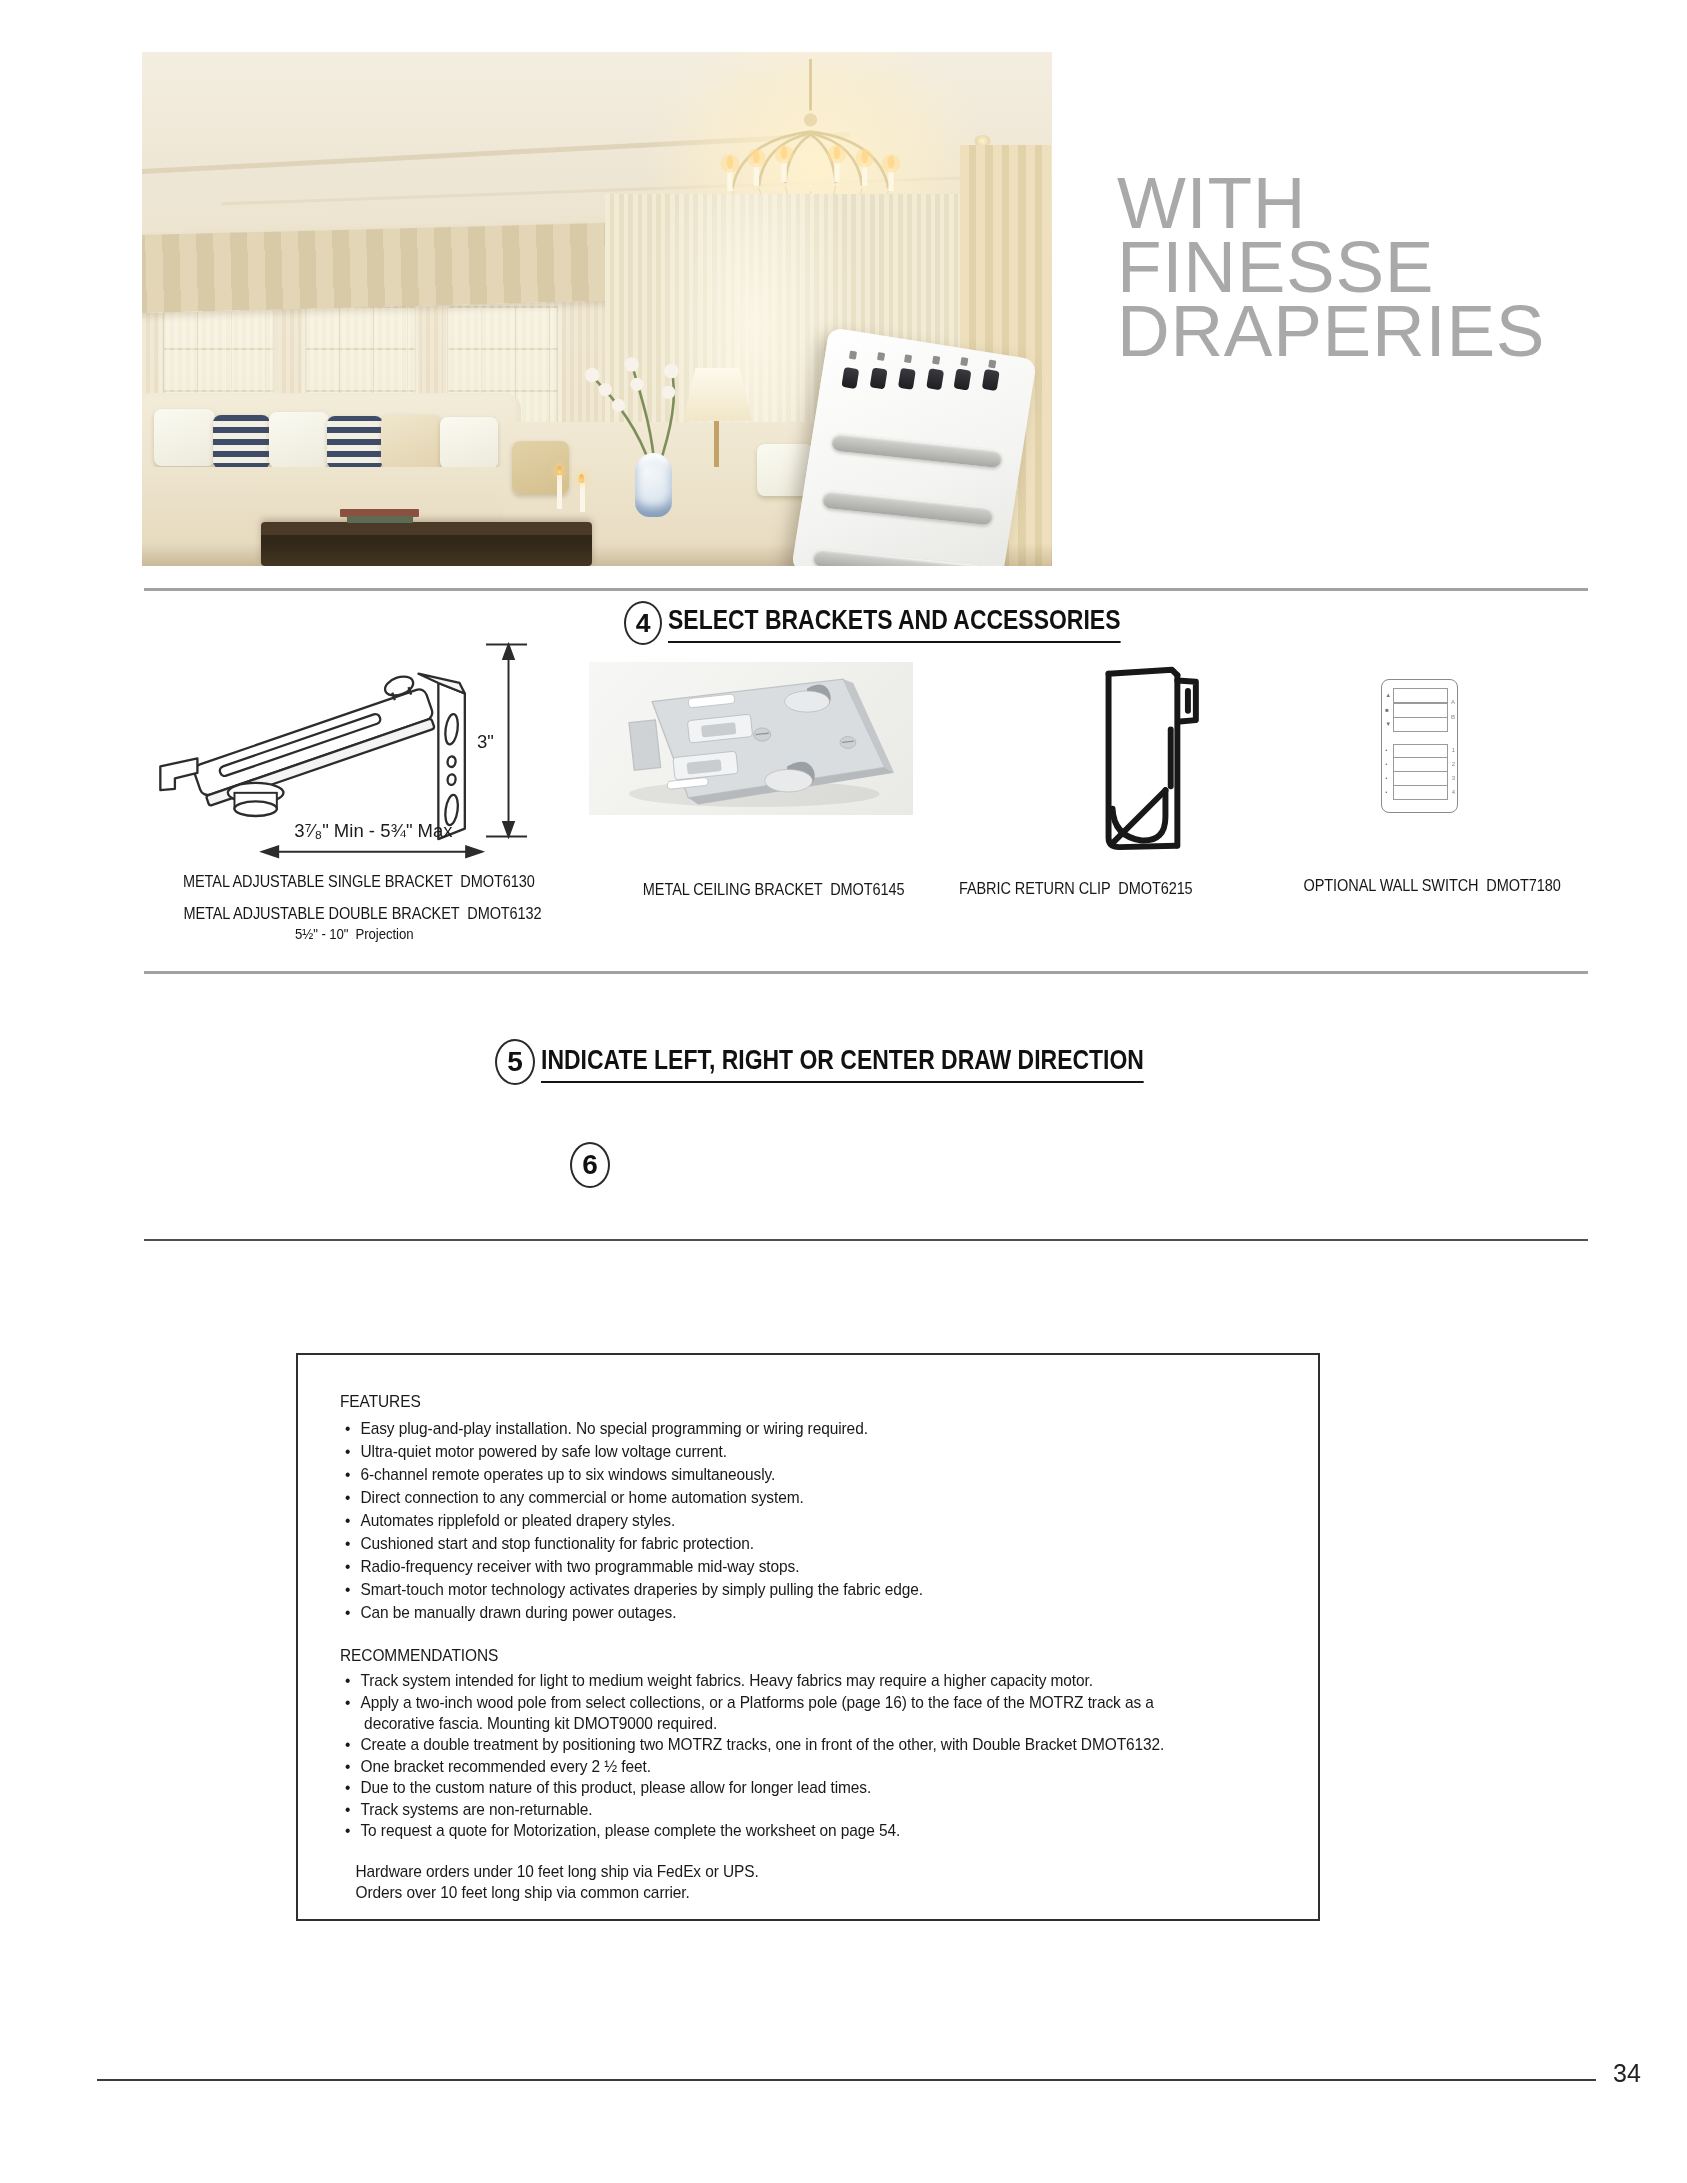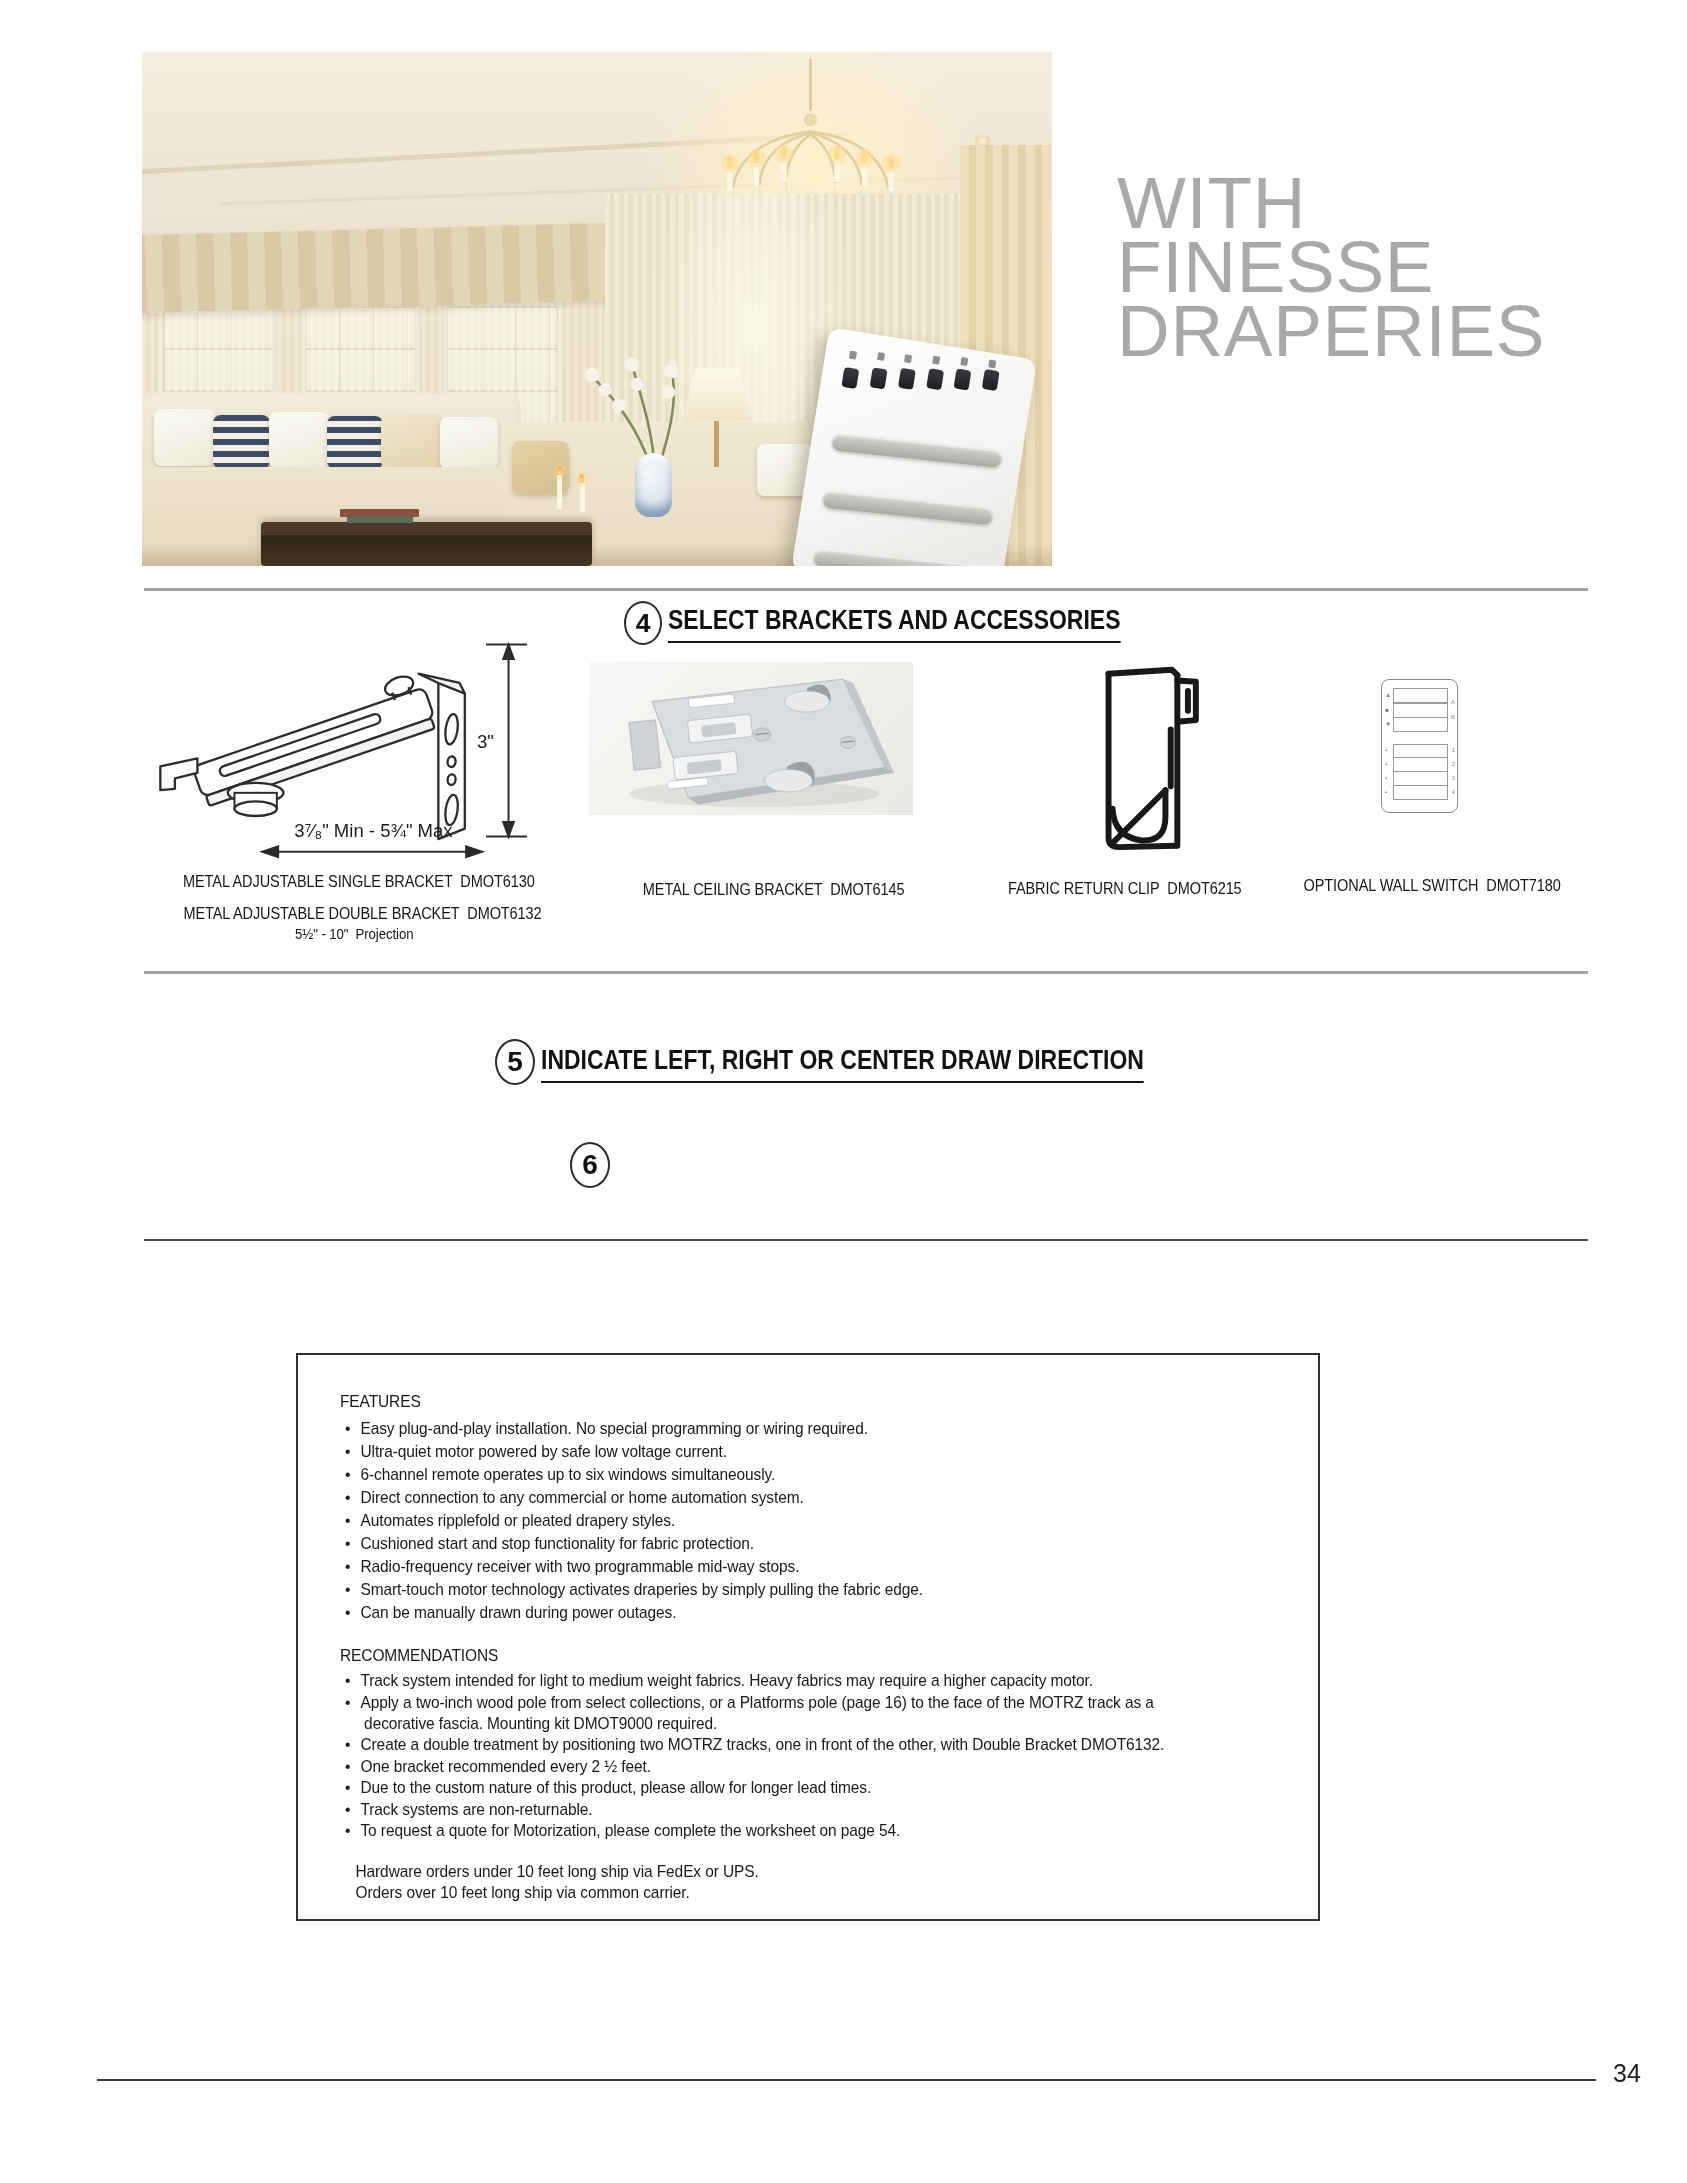--- a/index.html
+++ b/index.html
@@ -365,21 +365,21 @@
       <path d="M46,36 L46,284 Q46,298 62,298 L148,296"></path>
       <path d="M46,36 L142,30 L150,38"></path>
       <path d="M150,38 L150,296"></path>
       <path d="M150,46 L178,48 L178,106 L154,108"></path>
       <line x1="166" y1="62" x2="166" y2="92"></line>
       <path d="M132,212 L52,292"></path>
       <path d="M52,240 Q54,282 96,288 Q132,290 132,252 L132,212"></path>
       <line x1="140" y1="120" x2="140" y2="206"></line>
     </g>
   </svg>
-  <div class="abs caption" style="left:959px;top:879px;width:331px;"><span class="c">FABRIC RETURN CLIP  DMOT6215</span></div>
+  <div class="abs caption" style="left:910px;top:879px;width:331px;"><span class="c">FABRIC RETURN CLIP  DMOT6215</span></div>
 
   <div class="abs switch">
     <div class="sw-row" style="top:8px;height:13.2px;"></div>
     <div class="sw-row" style="top:22.5px;height:13.2px;"></div>
     <div class="sw-row" style="top:37px;height:13.2px;"></div>
     <div class="sw-row" style="top:64px;height:12.6px;"></div>
     <div class="sw-row" style="top:77px;height:12.6px;"></div>
     <div class="sw-row" style="top:91px;height:12.6px;"></div>
     <div class="sw-row" style="top:105px;height:12.6px;"></div>
     <span class="sw-glyph" style="top:12px;">▲</span>

